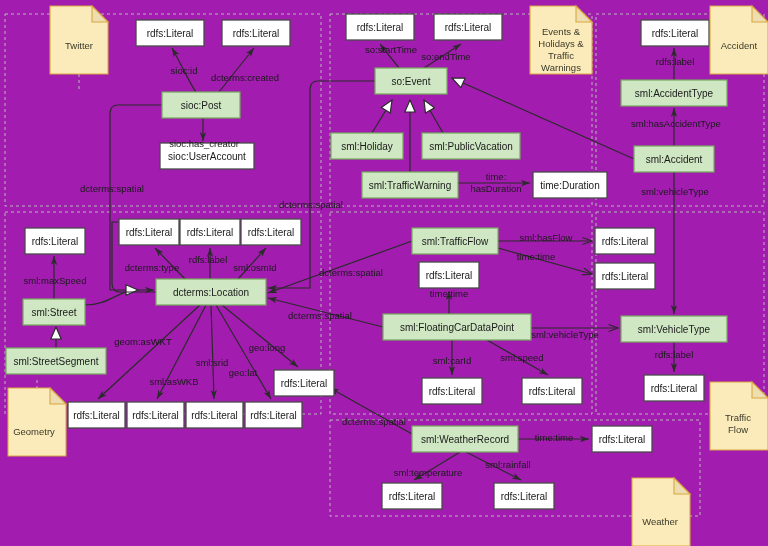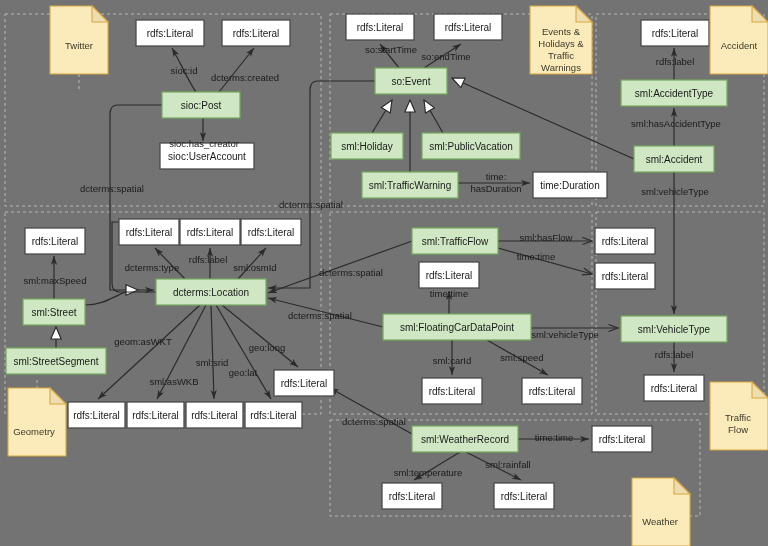--- a/index.html
+++ b/index.html
@@ -1,16 +1,16 @@
 <!DOCTYPE html>
 <html><head>
 <meta charset="utf-8">
 <style>
   html,body{margin:0;padding:0;background:#ffffff;}
-  #canvas{position:relative;width:768px;height:546px;background:#737373;
+  #canvas{position:relative;width:768px;height:546px;background:#a21caf;
           font-family:"Liberation Sans","DejaVu Sans",sans-serif;overflow:hidden;}
   svg{position:absolute;left:0;top:0;width:768px;height:546px;}
   .node-label{font-size:10px;fill:#1a1a1a;text-anchor:middle;dominant-baseline:middle;}
   .edge-label{font-size:9.5px;fill:#1a1a1a;text-anchor:middle;dominant-baseline:middle;}
   .note-label{font-size:9.5px;fill:#3a3a2a;text-anchor:middle;dominant-baseline:middle;}
   .cls-box{fill:#cfe7c3;stroke:#74ab5c;stroke-width:1.2;}
   .lit-box{fill:#ffffff;stroke:#4a4a4a;stroke-width:1.3;}
   .note-body{fill:#fbeaba;stroke:#d7a83f;stroke-width:1.1;}
   .note-fold{fill:#eeddb0;stroke:#d7a83f;stroke-width:1.1;}
   .pkg{fill:none;stroke:#b9b9b9;stroke-width:1;stroke-dasharray:3,3;}

